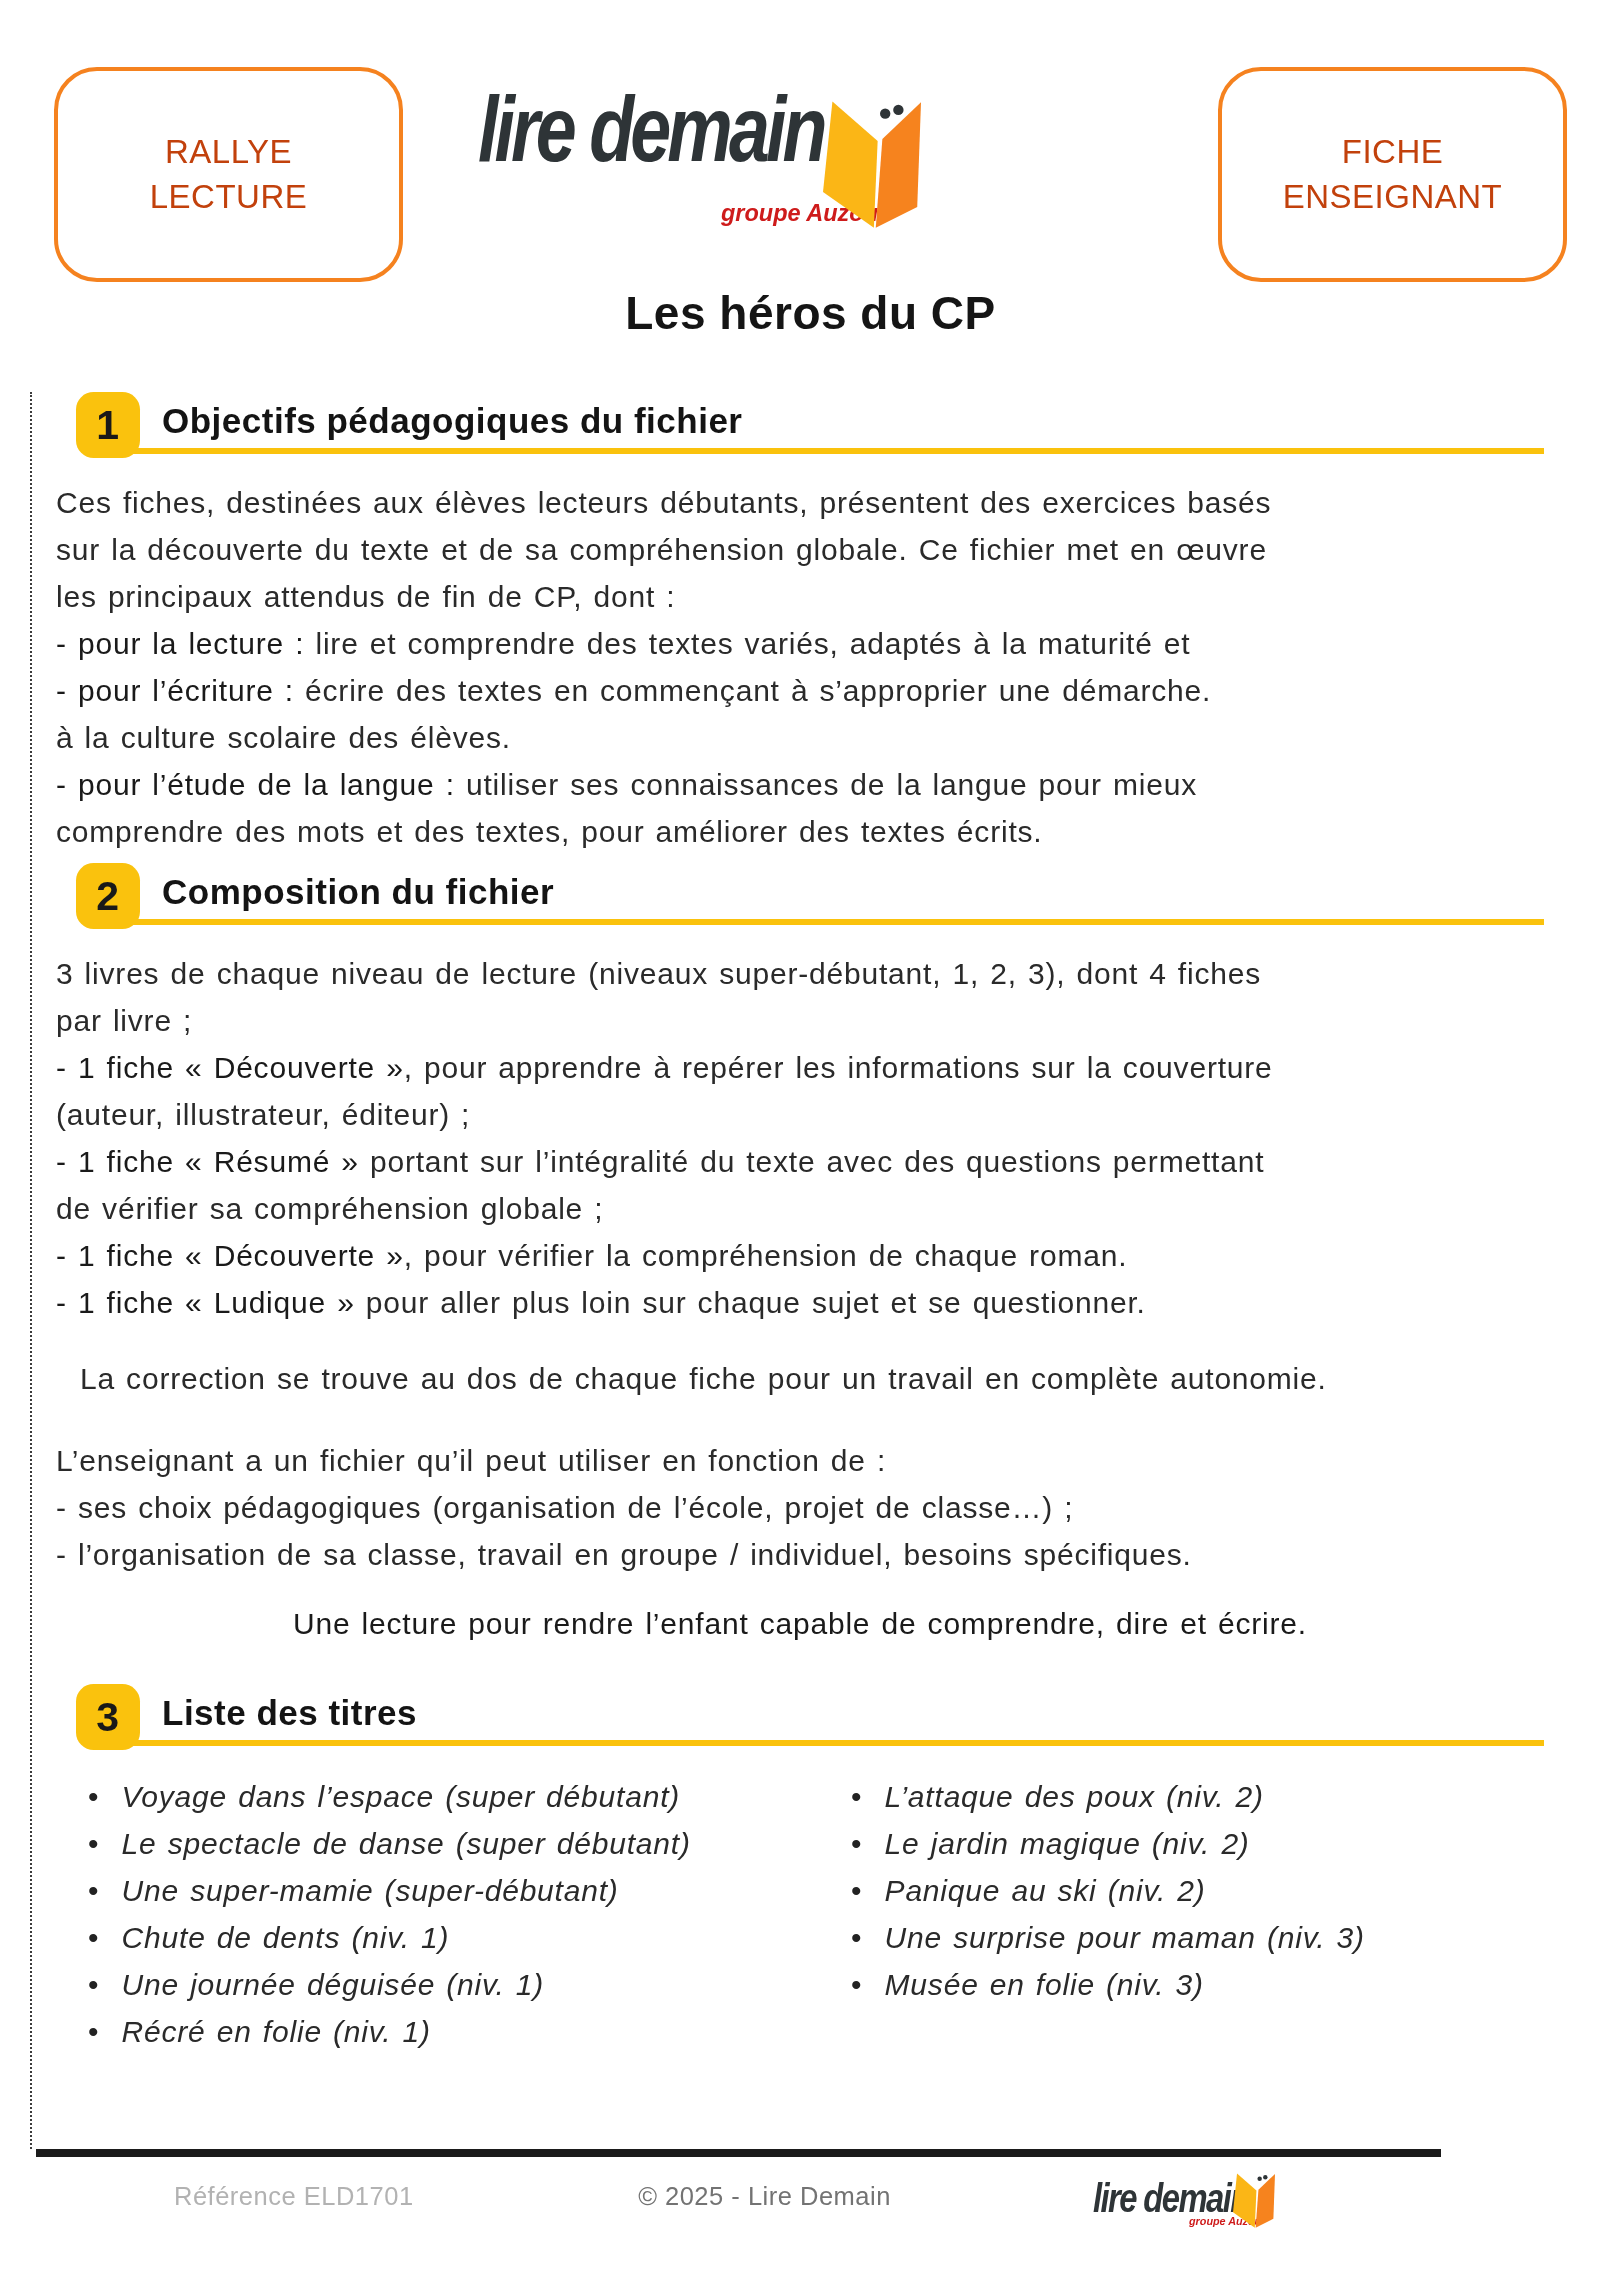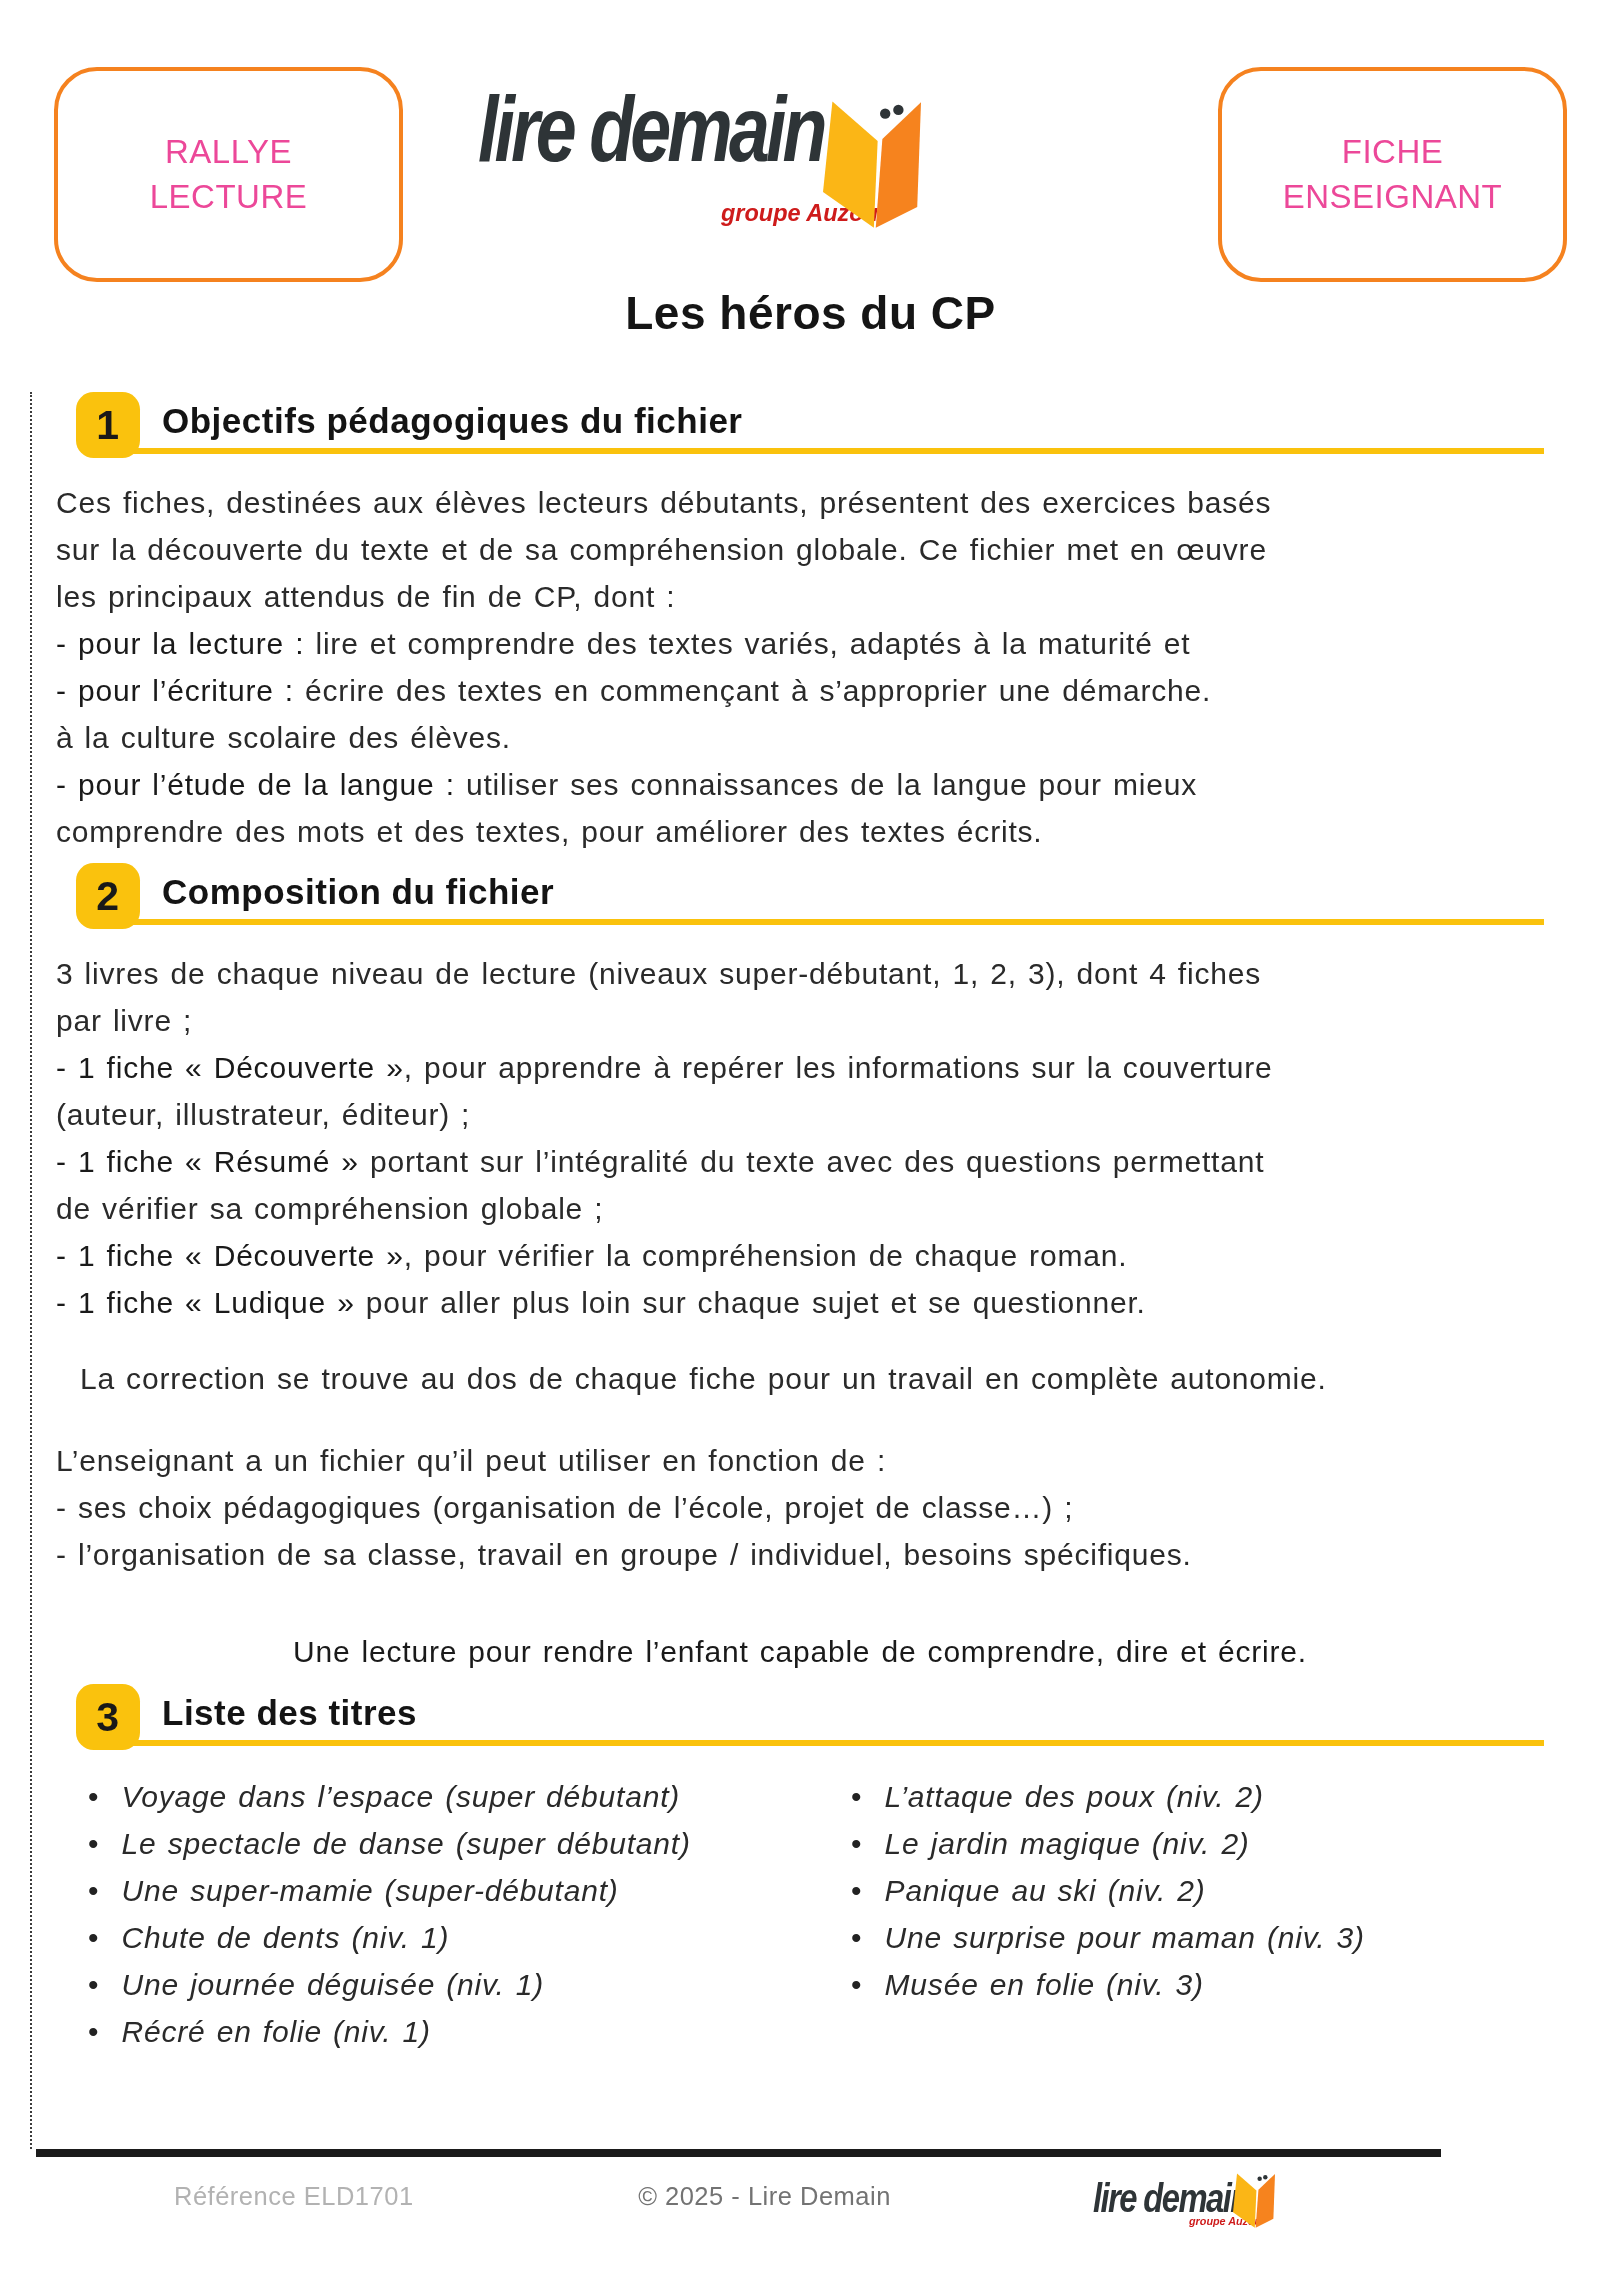--- a/index.html
+++ b/index.html
@@ -5,21 +5,21 @@
   html,body{margin:0;padding:0;}
   body{
     width:1621px;height:2293px;position:relative;background:#ffffff;
     font-family:"Liberation Sans",sans-serif;color:#262626;overflow:hidden;
   }
   
   .box{
     position:absolute;top:67px;width:349px;height:215px;box-sizing:border-box;
     border:4.9px solid #F5821F;border-radius:43px;background:#fff;
     display:flex;align-items:center;justify-content:center;text-align:center;
-    font-size:33px;line-height:1.35;color:#ec4899;white-space:pre-line;letter-spacing:0.5px;
+    font-size:33px;line-height:1.35;color:#c2410c;white-space:pre-line;letter-spacing:0.5px;
   }
   .box-left{left:54px}
   .box-right{left:1218px}
   .logo{position:absolute;left:478px;top:57px;width:554px;height:186px}
   .logo-text{
     position:absolute;left:0;top:25.5px;font-size:92px;font-weight:bold;font-style:italic;
     color:#2E3437;letter-spacing:-4.9px;line-height:1;white-space:nowrap;
     transform:scaleX(.8);transform-origin:left top;
   }
   .logo-sub{position:absolute;left:243px;top:143px;font-size:23.5px;font-weight:bold;font-style:italic;color:#CE1B1B;white-space:nowrap}
@@ -122,21 +122,21 @@
       <div class="line"><b>- 1 fiche « Découverte »</b><span>, pour apprendre à repérer les informations sur la couverture</span></div>
       <div class="line"><span>(auteur, illustrateur, éditeur) ;</span></div>
       <div class="line"><b>- 1 fiche « Résumé » </b><span>portant sur l’intégralité du texte avec des questions permettant</span></div>
       <div class="line"><span>de vérifier sa compréhension globale ;</span></div>
       <div class="line"><b>- 1 fiche « Découverte »</b><span>, pour vérifier la compréhension de chaque roman.</span></div>
       <div class="line"><b>- 1 fiche « Ludique » </b><span>pour aller plus loin sur chaque sujet et se questionner.</span></div>
       <div class="line" style="margin-top: 29px; margin-left: 24px;"><span>La correction se trouve au dos de chaque fiche pour un travail en complète autonomie.</span></div>
       <div class="line" style="margin-top: 35px;"><span>L’enseignant a un fichier qu’il peut utiliser en fonction de :</span></div>
       <div class="line"><span>- ses choix pédagogiques (organisation de l’école, projet de classe…) ;</span></div>
       <div class="line"><span>- l’organisation de sa classe, travail en groupe / individuel, besoins spécifiques.</span></div>
-      <div class="line center" style="margin-top: 50px;"><b>Une lecture pour rendre l’enfant capable de comprendre, dire et écrire.</b></div>
+      <div class="line center" style="margin-top: 22px;"><b>Une lecture pour rendre l’enfant capable de comprendre, dire et écrire.</b></div>
     </div>
 </section>
 
 <section class="sec" id="sec2">
   <div class="sec-head">
     <div class="sec-badge">3</div>
     <div class="sec-rule"></div>
     <h2>Liste des titres</h2>
   </div>
   <div class="sec-body titles">

